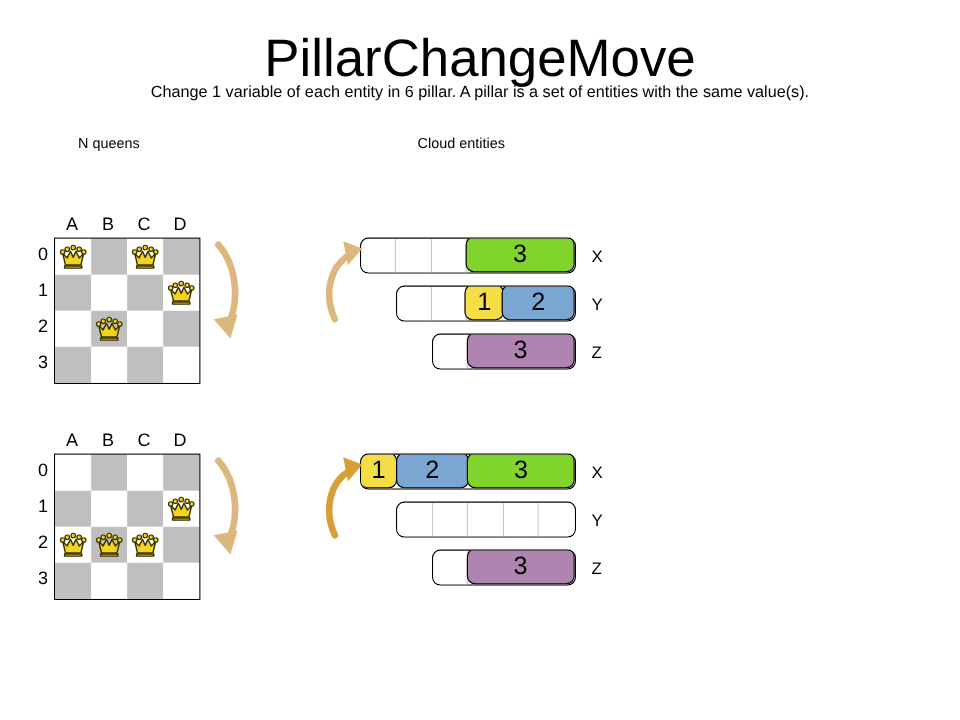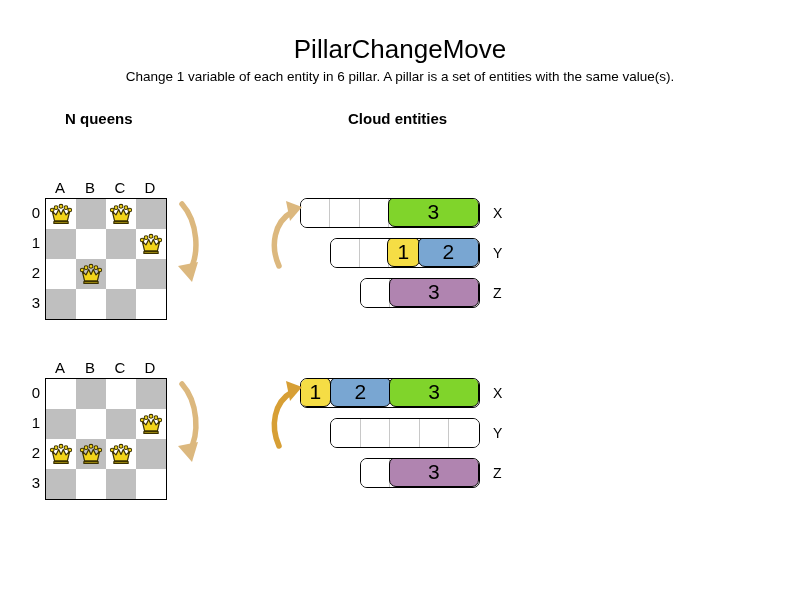--- a/index.html
+++ b/index.html
@@ -6,27 +6,27 @@
   body{
     width:800px;height:600px;background:#ffffff;
     font-family:"Liberation Sans", sans-serif;
     color:#000;overflow:hidden;position:relative;
   }
   .abs{position:absolute;}
 
   
   #title{
     left:0;top:27px;width:800px;text-align:center;
-    font-size:26px;line-height:44px;font-weight:400;letter-spacing:0px;
+    font-size:44px;line-height:44px;font-weight:400;letter-spacing:0px;
   }
   #subtitle{
     left:0;top:68px;width:800px;text-align:center;
     font-size:13.5px;line-height:18px;font-weight:400;
   }
-  .section-label{font-size:15px;line-height:18px;font-weight:bold;}
+  .section-label{font-size:12px;line-height:18px;}
 
   
   .board{width:120px;height:120px;border:1.6px solid #000;box-sizing:content-box;}
   .brow{display:flex;height:30px;}
   .cell{width:30px;height:30px;position:relative;box-sizing:border-box;}
   .cell.light{background:#ffffff;}
   .cell.dark{background:#bfbfbf;}
   .col-labels{display:flex;width:120px;}
   .col-labels span{width:30px;text-align:center;font-size:15px;line-height:16px;}
   .row-label{

